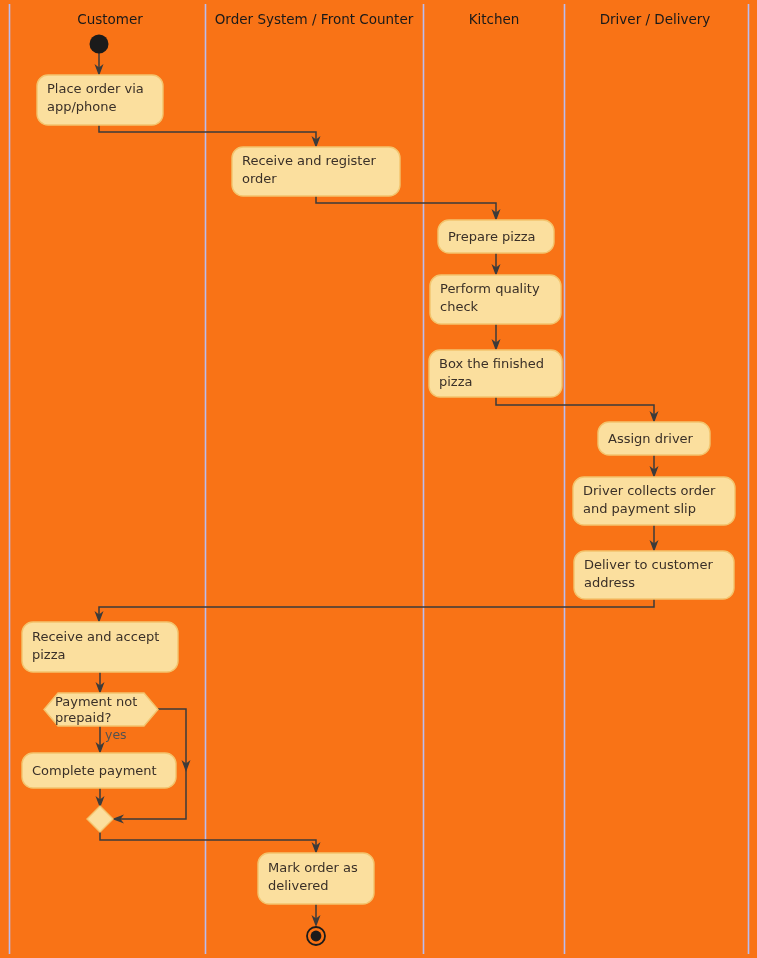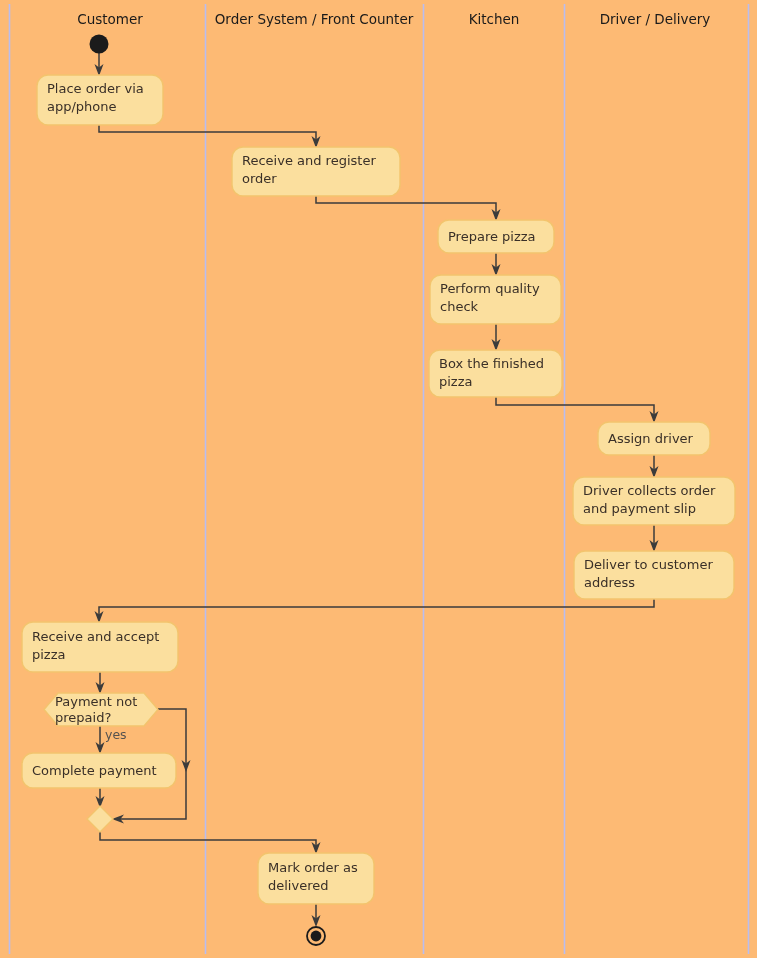--- a/index.html
+++ b/index.html
@@ -7,21 +7,21 @@
     padding: 0;
     background: #ffffff;
   }
   body {
     font-family: "DejaVu Sans", "Liberation Sans", sans-serif;
   }
   #canvas {
     position: relative;
     width: 757px;
     height: 958px;
-    background: #fdba74;
+    background: #f97316;
     overflow: hidden;
   }
   svg#diagram {
     position: absolute;
     left: 0;
     top: 0;
     width: 757px;
     height: 958px;
     display: block;
   }

